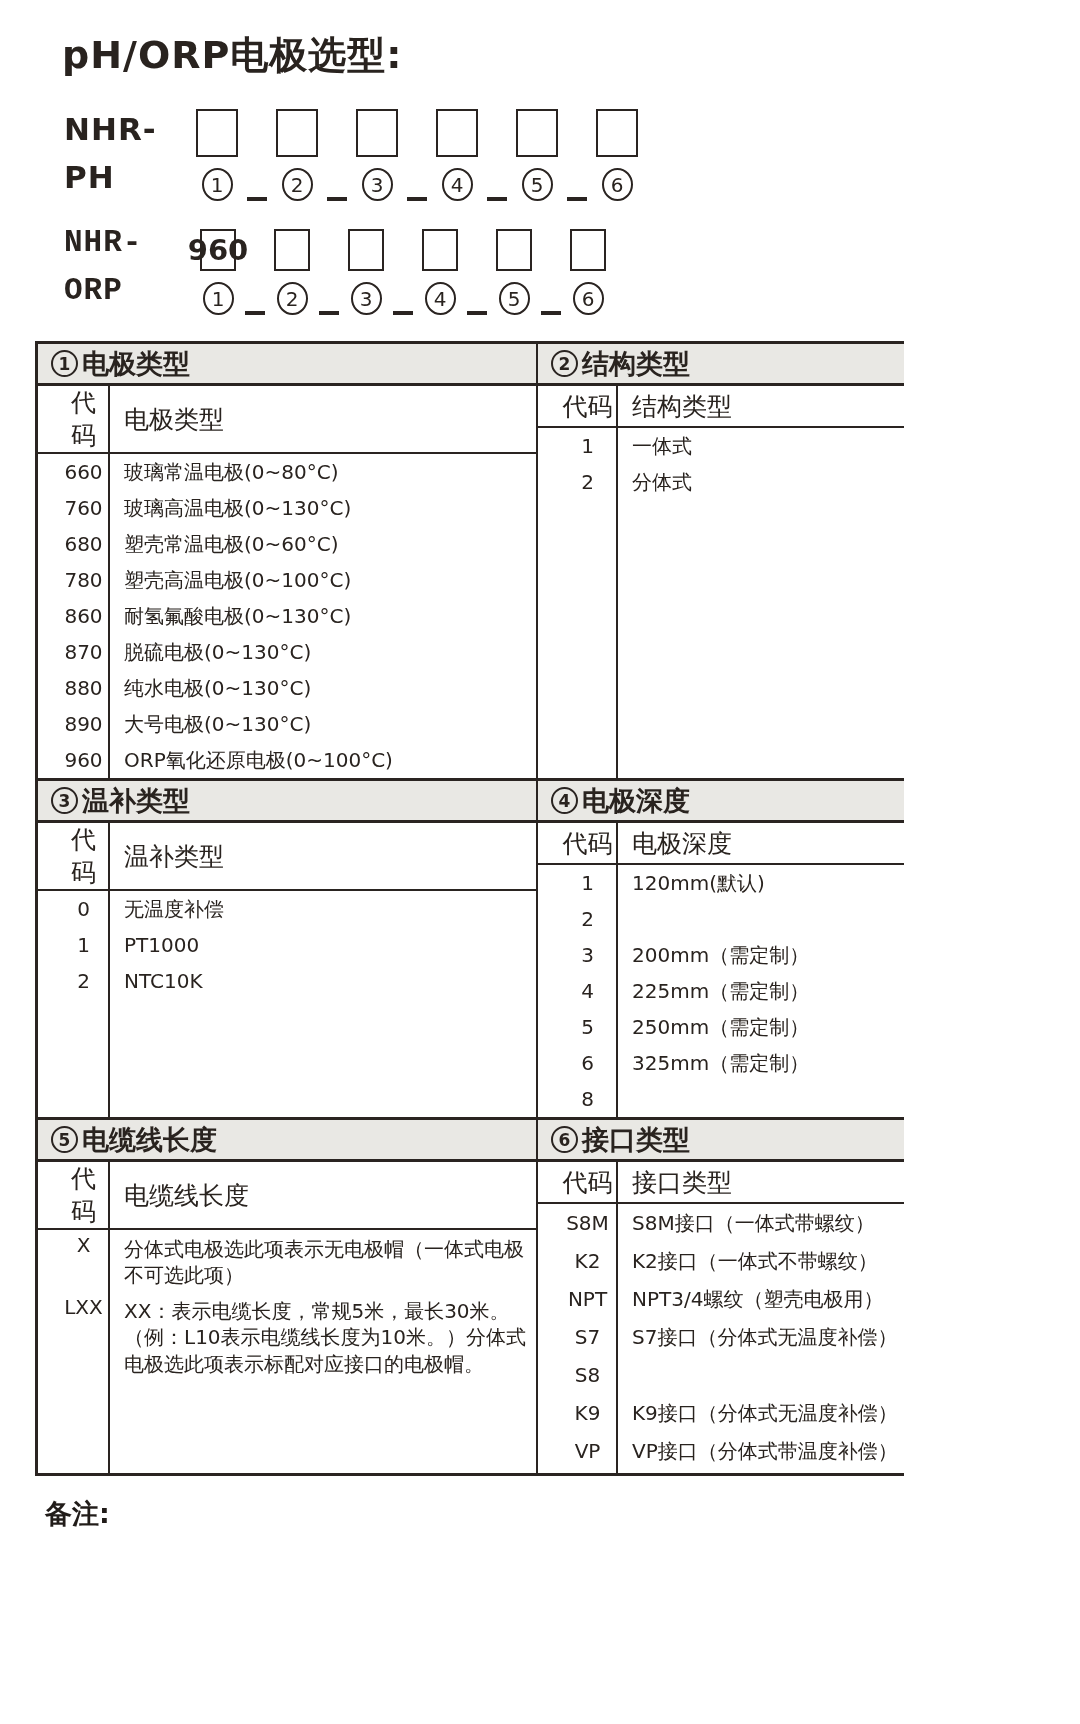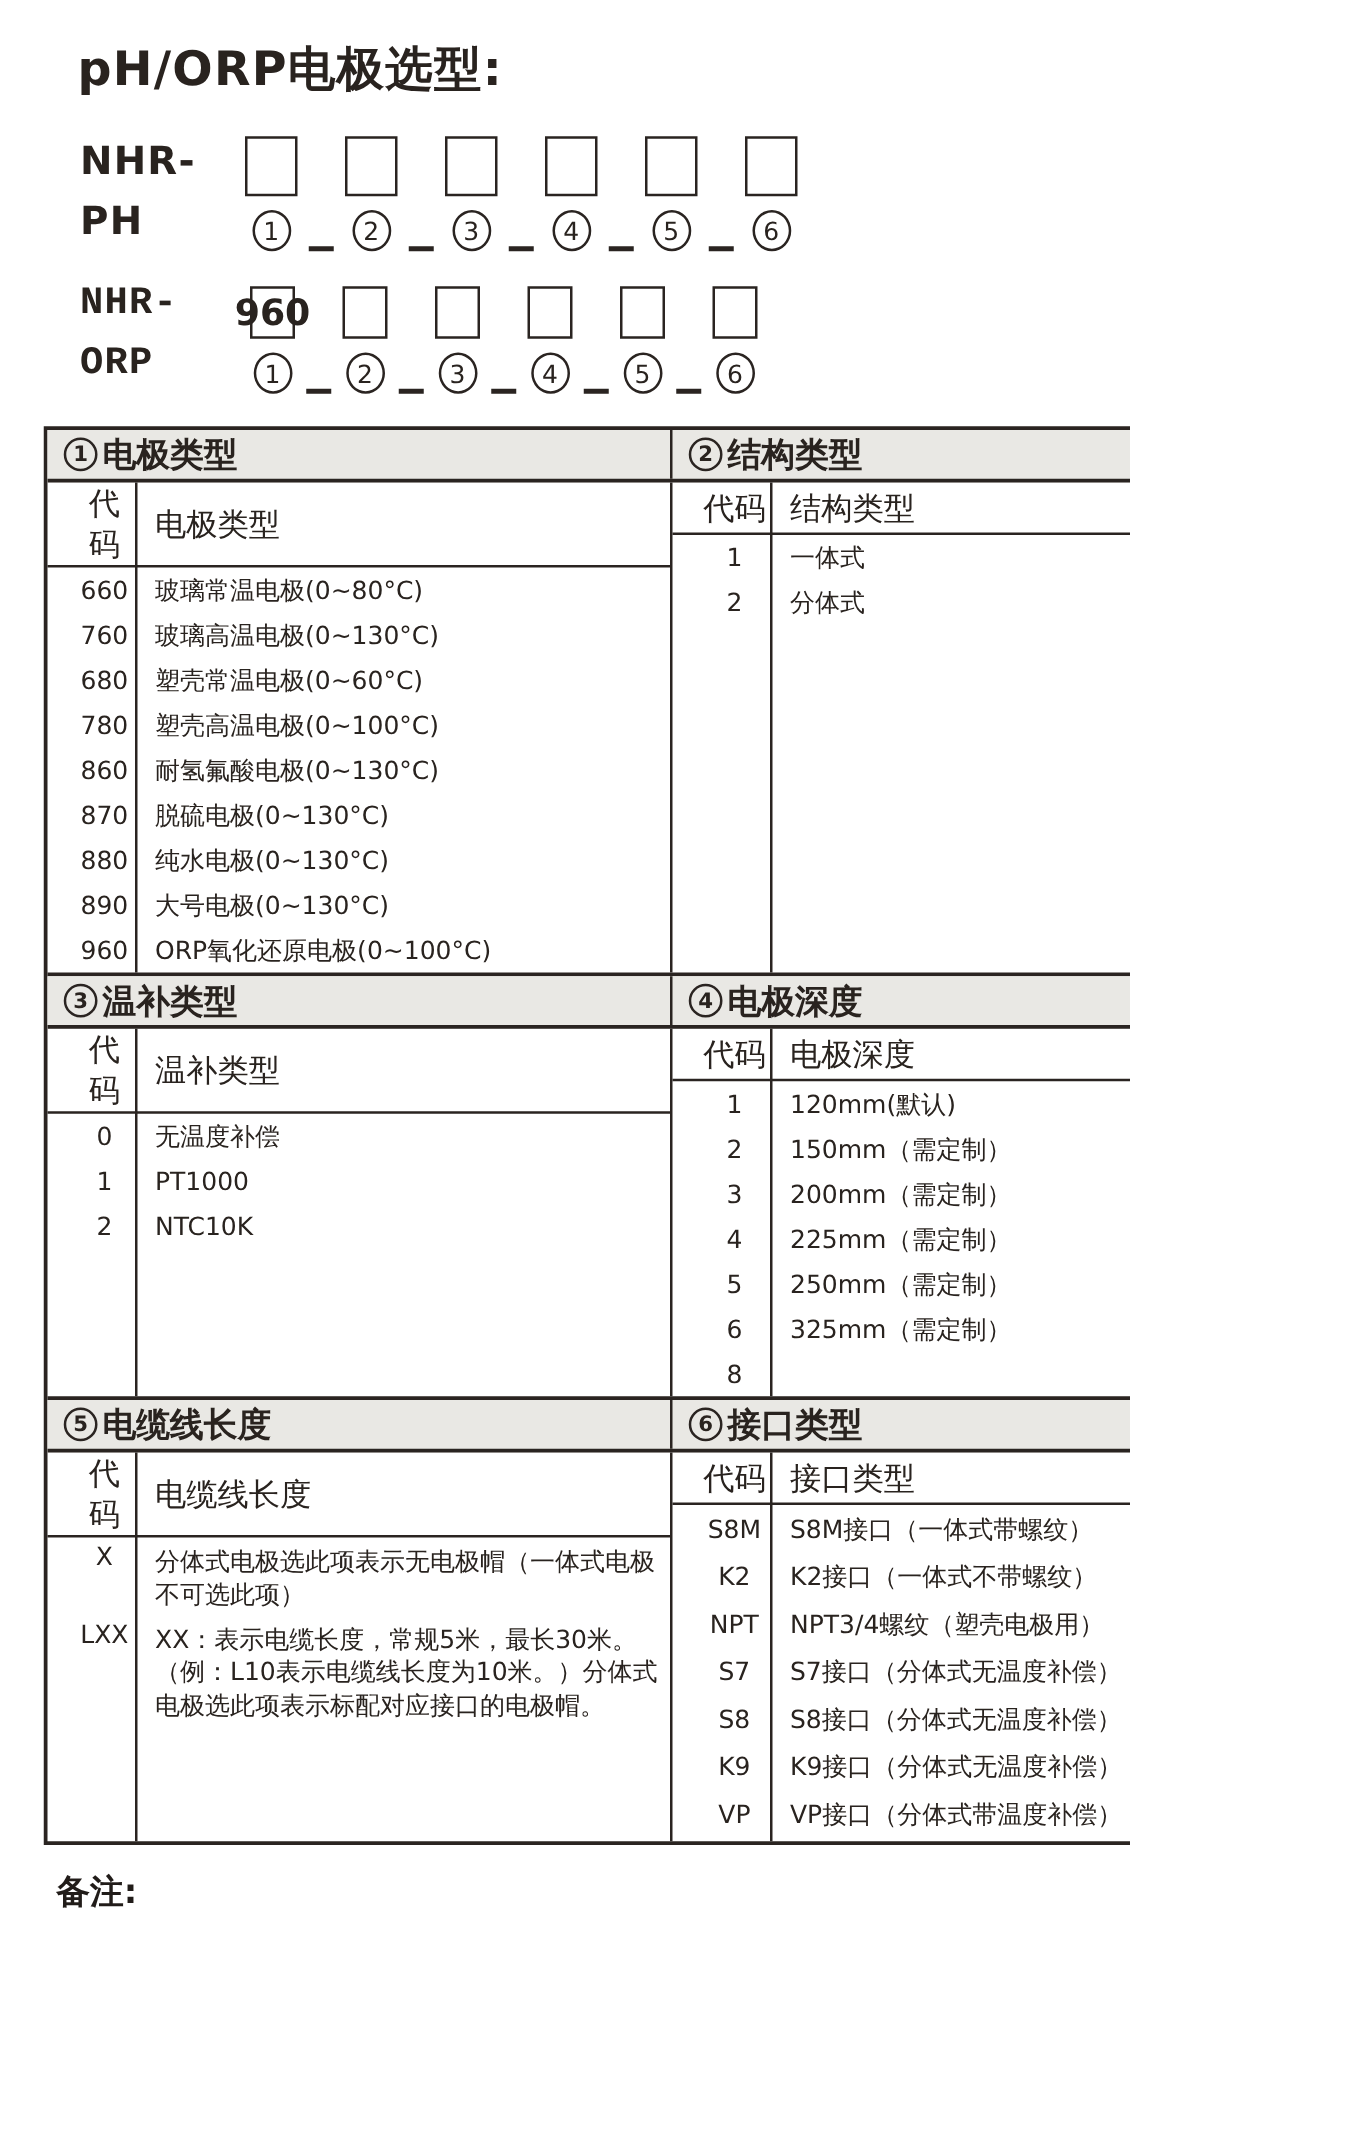--- a/index.html
+++ b/index.html
@@ -264,21 +264,20 @@
               <div class="scol-code">代码</div>
               <div class="scol-desc">电极深度</div>
             </div>
             <div>
                 <div class="trow">
                   <div class="scol-code">1</div>
                   <div class="scol-desc">120mm(默认)</div>
                 </div>
                 <div class="trow">
                   <div class="scol-code">2</div>
-                  <div class="scol-desc">150mm（需定制）</div>
                 </div>
                 <div class="trow">
                   <div class="scol-code">3</div>
                   <div class="scol-desc">200mm（需定制）</div>
                 </div>
                 <div class="trow">
                   <div class="scol-code">4</div>
                   <div class="scol-desc">225mm（需定制）</div>
                 </div>
                 <div class="trow">
@@ -346,21 +345,20 @@
                 <div class="trow">
                   <div class="scol-code">NPT</div>
                   <div class="scol-desc">NPT3/4螺纹（塑壳电极用）</div>
                 </div>
                 <div class="trow">
                   <div class="scol-code">S7</div>
                   <div class="scol-desc">S7接口（分体式无温度补偿）</div>
                 </div>
                 <div class="trow">
                   <div class="scol-code">S8</div>
-                  <div class="scol-desc">S8接口（分体式无温度补偿）</div>
                 </div>
                 <div class="trow">
                   <div class="scol-code">K9</div>
                   <div class="scol-desc">K9接口（分体式无温度补偿）</div>
                 </div>
                 <div class="trow">
                   <div class="scol-code">VP</div>
                   <div class="scol-desc">VP接口（分体式带温度补偿）</div>
                 </div>
               </div>

